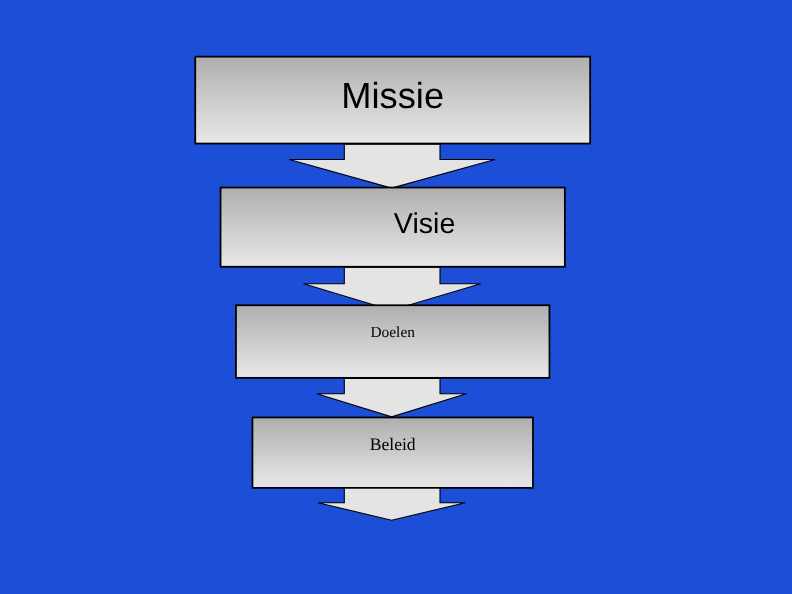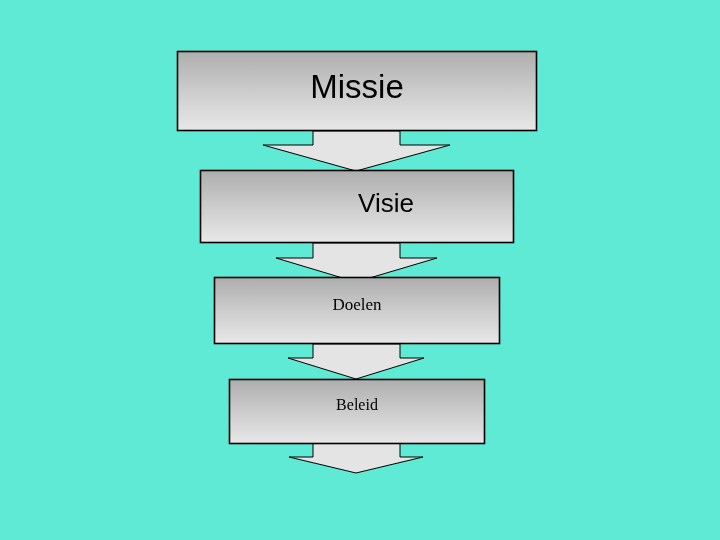--- a/index.html
+++ b/index.html
@@ -11,21 +11,21 @@
   body {
     width: 720px;
     height: 540px;
     overflow: hidden;
     font-family: "Liberation Sans", sans-serif;
   }
   #stage {
     position: relative;
     width: 720px;
     height: 540px;
-    background: #5eead4;
+    background: #1d4ed8;
   }
   #stage svg {
     position: absolute;
     left: 0;
     top: 0;
   }
   .node-label {
     position: absolute;
     text-align: center;
     color: #000000;
@@ -45,21 +45,21 @@
   #label-missie {
     left: 177px; top: 70px; width: 360px;
     font-size: 33px;
   }
   #label-visie {
     left: 200px; top: 190px; width: 372px;
     font-size: 26px;
   }
   #label-doelen {
     left: 214px; top: 296px; width: 286px;
-    font-size: 17px;
+    font-size: 14px;
   }
   #label-beleid {
     left: 229px; top: 397px; width: 256px;
     font-size: 16px;
   }
 </style>
 </head>
 <body>
 
 <div id="stage">

